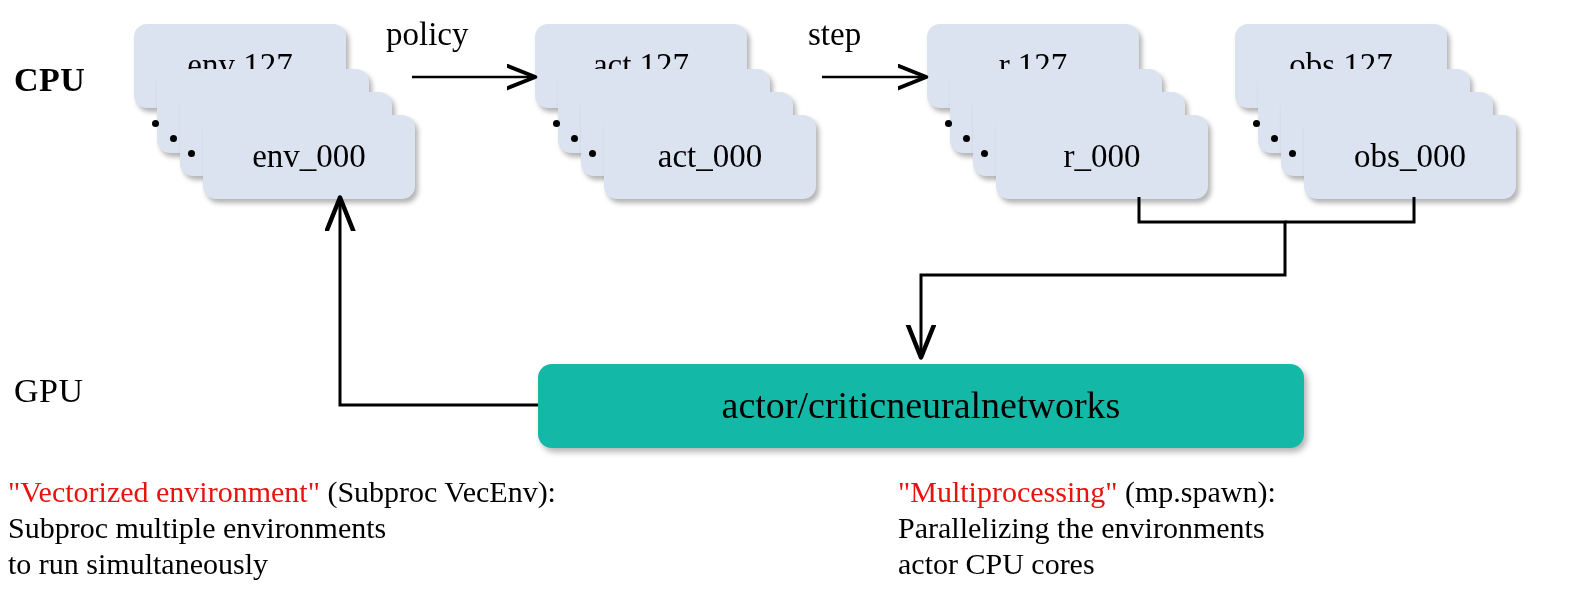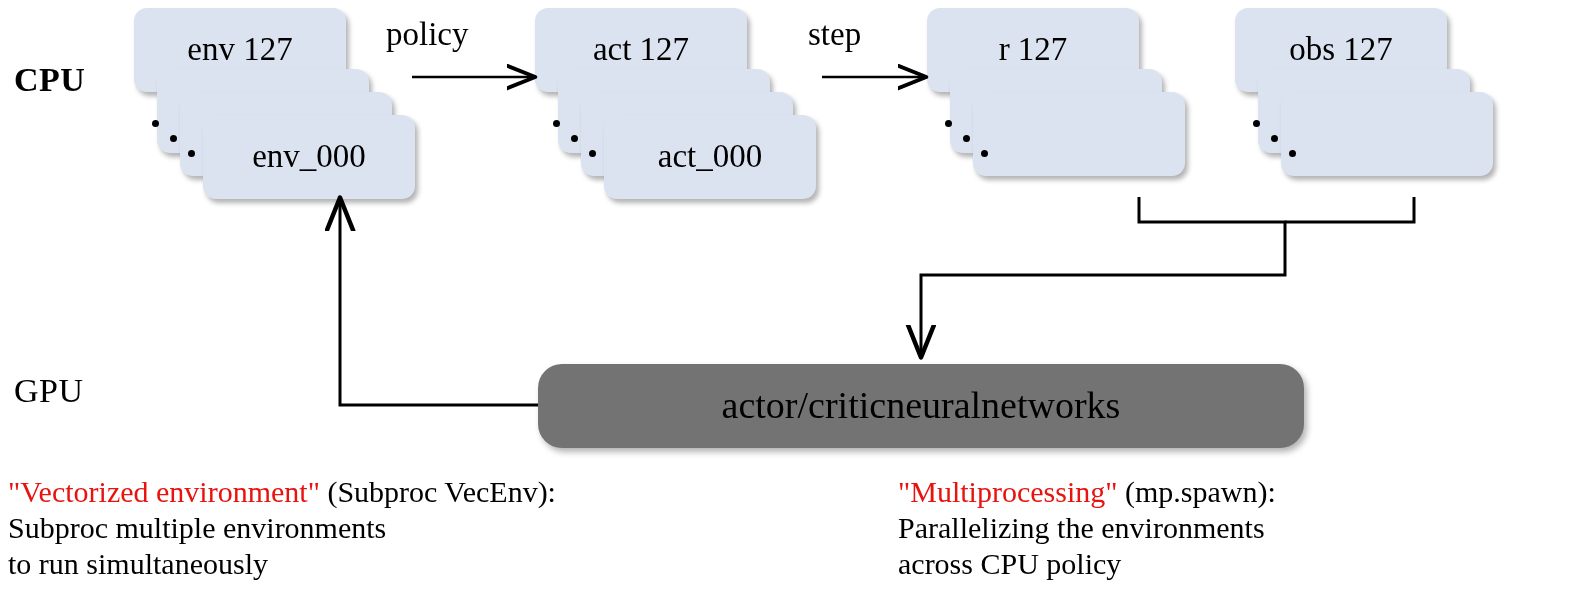--- a/index.html
+++ b/index.html
@@ -35,21 +35,21 @@
     height: 200px;
   }
   .card {
     position: absolute;
     width: 212px;
     height: 84px;
     background: #dce3f0;
     border-radius: 13px;
     box-shadow: 3px 4px 5px rgba(0,0,0,0.30);
   }
-  .card-0 { left: 0px;  top: 0px;  }
+  .card-0 { left: 0px;  top: 16px;  }
   .card-1 { left: 23px; top: 61px; }
   .card-2 { left: 46px; top: 84px; }
   .card-3 { left: 69px; top: 107px; }
 
   .card-label {
     position: absolute;
     left: 0;
     right: 0;
     top: 50%;
     transform: translateY(-52%);
@@ -77,22 +77,22 @@
   .ddots i:nth-child(2) { left: 20px; top: 17px; }
   .ddots i:nth-child(3) { left: 38px; top: 32px; }
 
   
   #gpu-box {
     position: absolute;
     left: 538px;
     top: 364px;
     width: 766px;
     height: 84px;
-    background: #737373;
-    border-radius: 24px;
+    background: #14b8a6;
+    border-radius: 14px;
     box-shadow: 3px 4px 6px rgba(0,0,0,0.30);
   }
   #gpu-box .card-label { font-size: 38px; }
 
   
   .edge-label {
     position: absolute;
     font-size: 33px;
     line-height: 1;
     white-space: nowrap;
@@ -160,33 +160,39 @@
         <i></i>
       </span>
   </div>
 
   <div class="stack" style="left:927px; top:8px;">
     <div class="card card-0">
       <span class="card-label">r 127</span>
     </div>
     <div class="card card-1"></div>
     <div class="card card-2"></div>
+    <div class="card card-3">
+      <span class="card-label">r_000</span>
+    </div>
     <span class="ddots" style="left:16px; top:110px;">
         <i></i>
         <i></i>
         <i></i>
       </span>
   </div>
 
   <div class="stack" style="left:1235px; top:8px;text-decoration:underline;">
     <div class="card card-0">
       <span class="card-label">obs 127</span>
     </div>
     <div class="card card-1"></div>
     <div class="card card-2"></div>
+    <div class="card card-3">
+      <span class="card-label">obs_000</span>
+    </div>
     <span class="ddots" style="left:16px; top:110px;">
         <i></i>
         <i></i>
         <i></i>
       </span>
   </div>
 
   <div class="edge-label" id="policy-label">policy</div>
   <div class="edge-label" id="step-label">step</div>
 
@@ -213,16 +219,16 @@
 
   <div class="caption" id="caption-left">
     <span class="ln"><span class="hl">"Vectorized environment"</span><span> (Subproc VecEnv):</span></span>
     <span class="ln">Subproc multiple environments</span>
     <span class="ln">to run simultaneously</span>
   </div>
 
   <div class="caption" id="caption-right">
     <span class="ln"><span class="hl">"Multiprocessing"</span><span> (mp.spawn):</span></span>
     <span class="ln">Parallelizing the environments</span>
-    <span class="ln">across CPU policy</span>
+    <span class="ln">actor CPU cores</span>
   </div>
 
 </div>
 
 </body></html>

